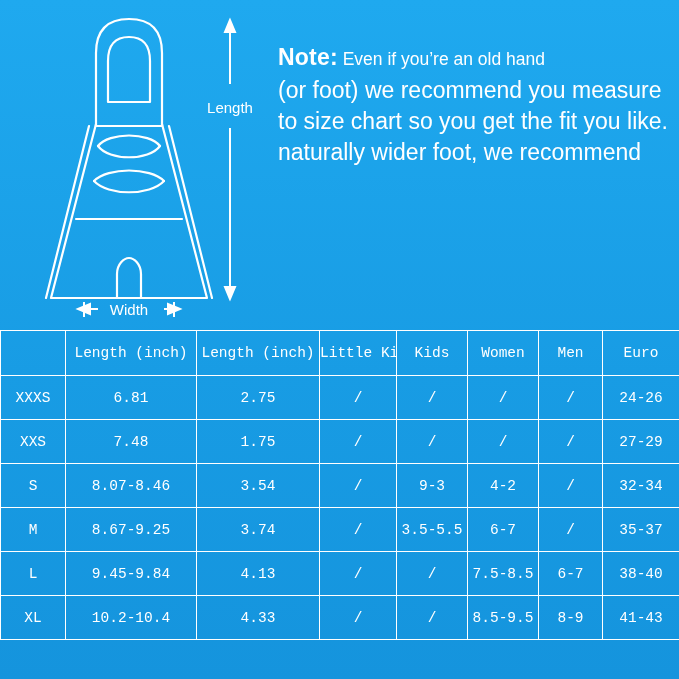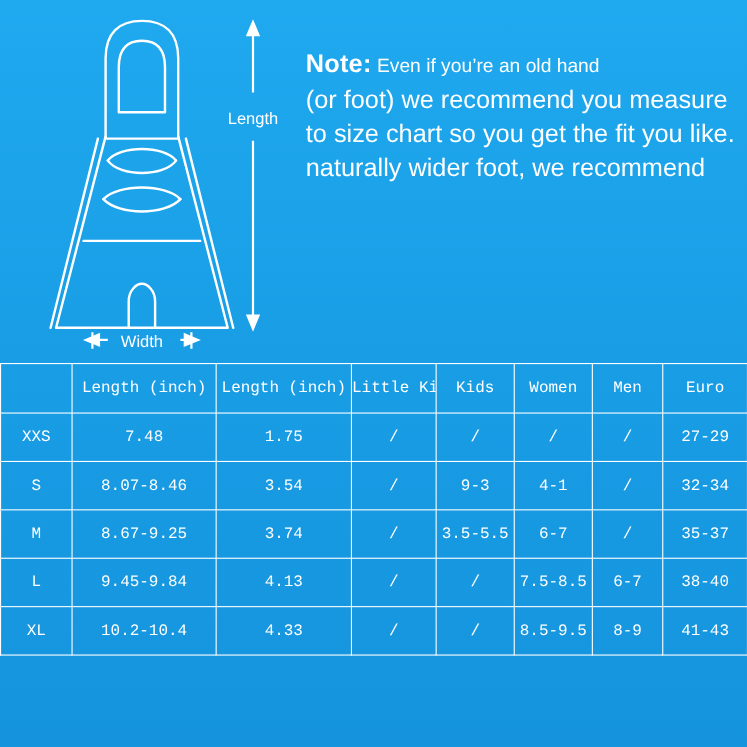--- a/index.html
+++ b/index.html
@@ -171,36 +171,46 @@
             <td></td>
             <td>Length (inch)</td>
             <td>Length (inch)</td>
             <td>Little Kids</td>
             <td>Kids</td>
             <td>Women</td>
             <td>Men</td>
             <td>Euro</td>
           </tr>
           <tr>
+            <td>XXXS</td>
+            <td>6.81</td>
+            <td>2.75</td>
+            <td>/</td>
+            <td>/</td>
+            <td>/</td>
+            <td>/</td>
+            <td>24-26</td>
+          </tr>
+          <tr>
             <td>XXS</td>
             <td>7.48</td>
             <td>1.75</td>
             <td>/</td>
             <td>/</td>
             <td>/</td>
             <td>/</td>
             <td>27-29</td>
           </tr>
           <tr>
             <td>S</td>
             <td>8.07-8.46</td>
             <td>3.54</td>
             <td>/</td>
             <td>9-3</td>
-            <td>4-1</td>
+            <td>4-2</td>
             <td>/</td>
             <td>32-34</td>
           </tr>
           <tr>
             <td>M</td>
             <td>8.67-9.25</td>
             <td>3.74</td>
             <td>/</td>
             <td>3.5-5.5</td>
             <td>6-7</td>

